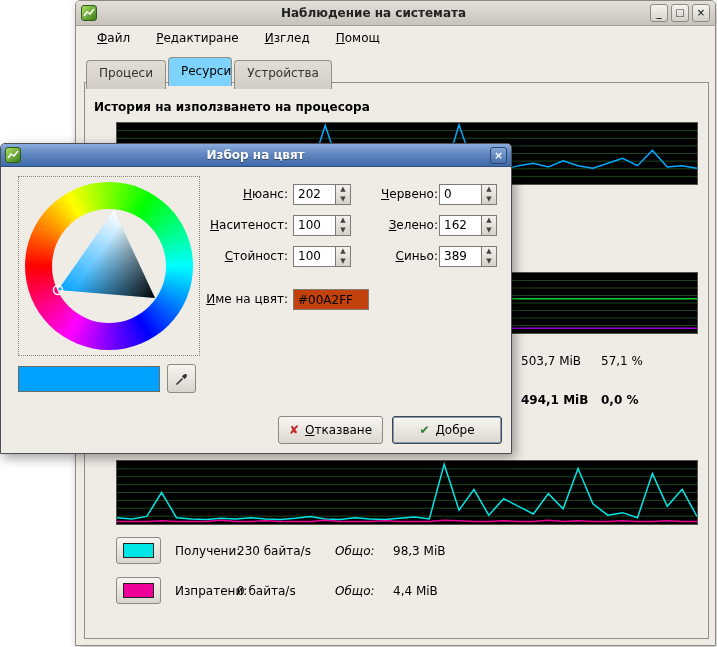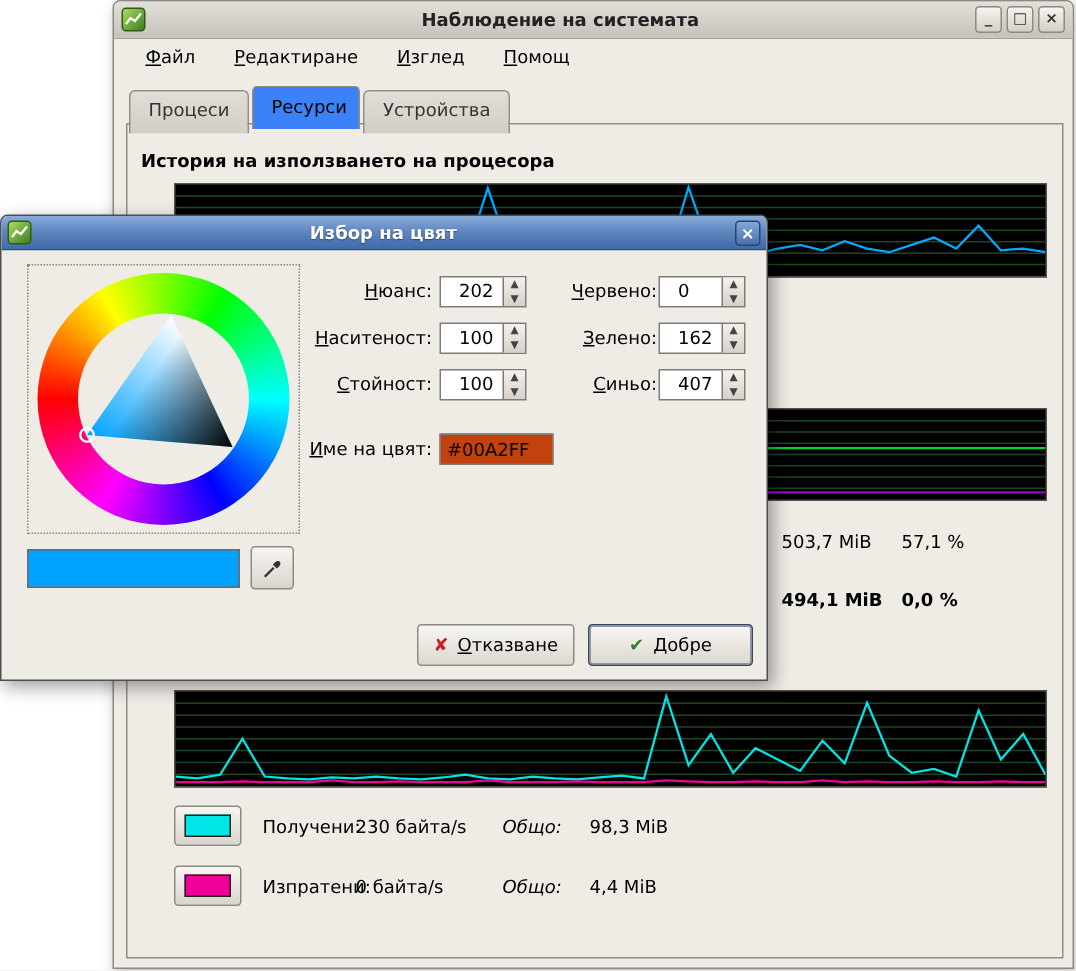--- a/index.html
+++ b/index.html
@@ -33,21 +33,21 @@
   }
   .menubar { display:flex; height:24px; align-items:center; padding-left:14px; gap:12px; }
   .menu-item { padding:3px 7px; }
   .tabbar { position:absolute; top:56px; left:10px; display:flex; z-index:2; }
   .tab {
     padding:5px 12px 4px 12px; margin-right:2px; position:relative; top:3px;
     background:linear-gradient(#e2ded7,#d2cec6);
     border:1px solid #928e86; border-bottom:none; border-radius:4px 4px 0 0; color:#333;
   }
   .tab.active {
-    top:0; padding:6px 8px 8px 12px; background:#3b82f6; color:#000; z-index:3;
+    top:0; padding:6px 0 8px 12px; background:#7dd3fc; color:#000; z-index:3;
   }
   .notebook { position:absolute; left:8px; top:81px; width:625px; height:557px; border:1px solid #928e86; background:#efebe5; }
   .section-title { position:absolute; left:18px; top:99px; font-weight:bold; }
   .chart { position:absolute; background:#000; border:1px solid #55524c; }
   #cpu-chart { left:40px; top:121px; width:582px; height:63px; }
   #memory-chart { left:40px; top:271px; width:582px; height:62px; }
   #network-chart { left:40px; top:459px; width:582px; height:65px; }
   .chart svg { display:block; width:100%; height:100%; }
   .stat-row { position:absolute; left:445px; display:flex; }
   .stat-amount { display:inline-block; width:80px; }
@@ -82,21 +82,21 @@
   }
   .wheel-box { position:absolute; left:17px; top:32px; width:182px; height:180px; border:1px dotted #8a867e; }
   .hue-ring { position:absolute; left:6px; top:5px; width:168px; height:168px; border-radius:50%;
     background:conic-gradient(from 270deg,#f00,#ff0,#0f0,#0ff,#00f,#f0f,#f00); }
   .hue-hole { position:absolute; left:50%; top:50%; transform:translate(-50%,-50%); width:114px; height:114px; border-radius:50%; background:#efebe5; }
   .tri-svg { position:absolute; left:0; top:0; width:180px; height:178px; }
   .field-label { position:absolute; text-align:right; line-height:21px; }
   .fl-c1 { left:178px; width:109px; }
   .fl-c2 { left:352px; width:85px; }
   .spin { position:absolute; width:58px; height:21px; background:#fff; border:1px solid #7f7b74; display:flex; }
-  .spin-value { flex:1; padding:2px 12px; overflow:hidden; }
+  .spin-value { flex:1; padding:2px 4px; overflow:hidden; }
   .spin-btns { width:15px; border-left:1px solid #7f7b74; display:flex; flex-direction:column; background:linear-gradient(#f4f1ec,#d6d2ca); }
   .spin-up,.spin-dn { flex:1; font-size:7px; line-height:9px; text-align:center; color:#444; }
   .sp-c1 { left:292px; }
   .sp-c2 { left:438px; }
   .row1 { top:40px; } .row2 { top:71px; } .row3 { top:102px; } .row4 { top:145px; }
   .text-input { position:absolute; left:292px; top:145px; width:76px; height:21px; background:#c2410c;
     border:1px solid #7f7b74; padding:2px 4px; font:inherit; }
   .color-preview { position:absolute; left:17px; top:222px; width:142px; height:26px; border:1px solid #6f6b64; }
   .dropper-btn { position:absolute; left:166px; top:220px; width:29px; height:29px;
     background:linear-gradient(#f7f5f1,#d9d5cd); border:1px solid #8e8a82; border-radius:3px;
@@ -282,21 +282,21 @@
   <span class="field-label fl-c2 row2"><u>З</u>елено:</span>
   <span class="spin sp-c2 row2">
     <span class="spin-value">162</span>
     <span class="spin-btns">
         <span class="spin-up">▲</span>
         <span class="spin-dn">▼</span>
       </span>
   </span>
   <span class="field-label fl-c2 row3"><u>С</u>иньо:</span>
   <span class="spin sp-c2 row3">
-    <span class="spin-value">407</span>
+    <span class="spin-value">389</span>
     <span class="spin-btns">
         <span class="spin-up">▲</span>
         <span class="spin-dn">▼</span>
       </span>
   </span>
 
   <span class="field-label fl-c1 row4"><u>И</u>ме на цвят:</span>
   <input class="text-input" value="#00A2FF" style="">
 
   <div class="color-preview" style="background: rgb(0, 162, 255);"></div>

